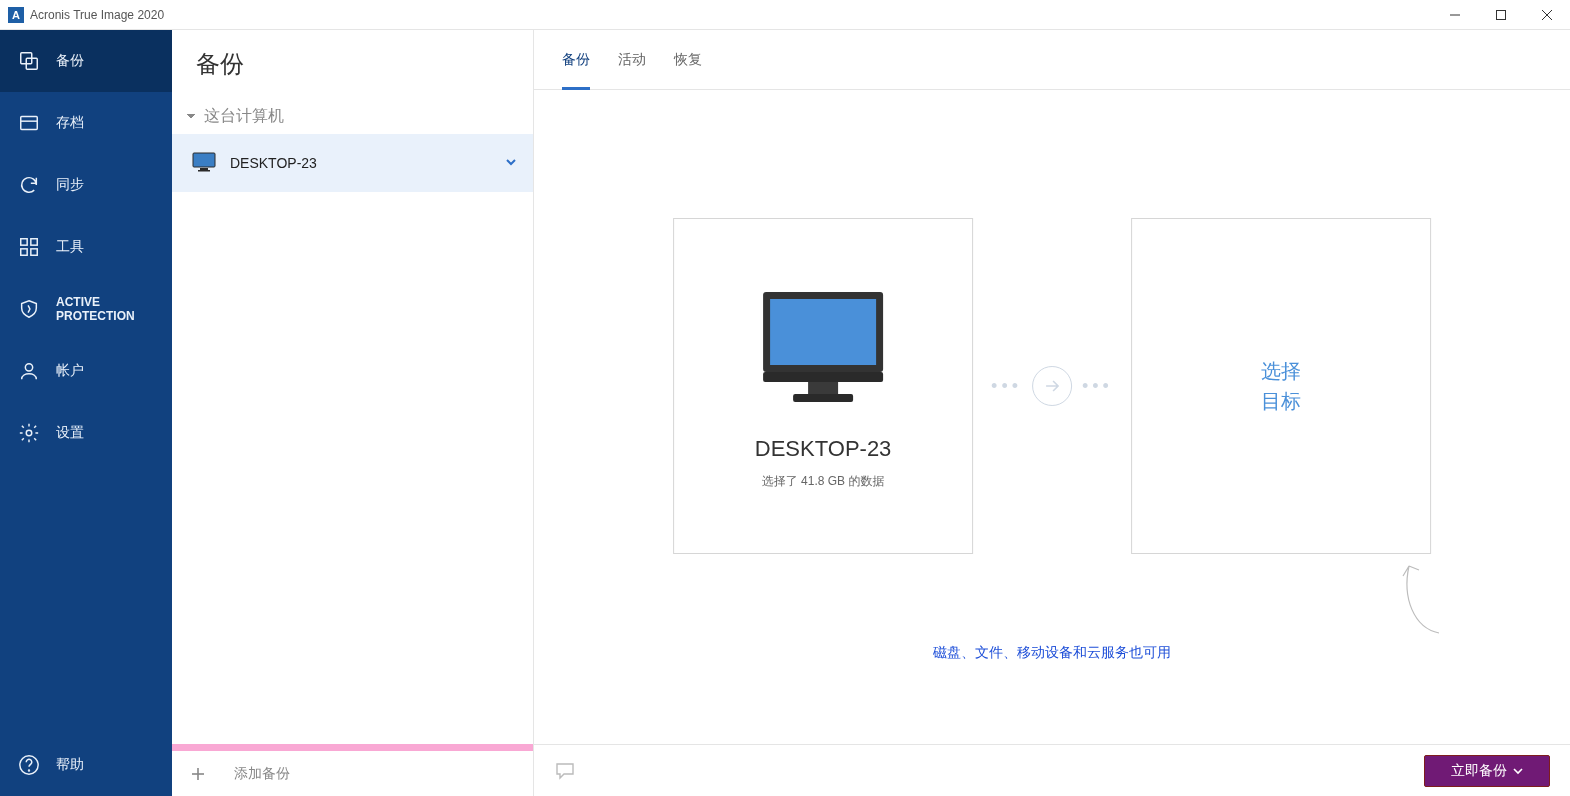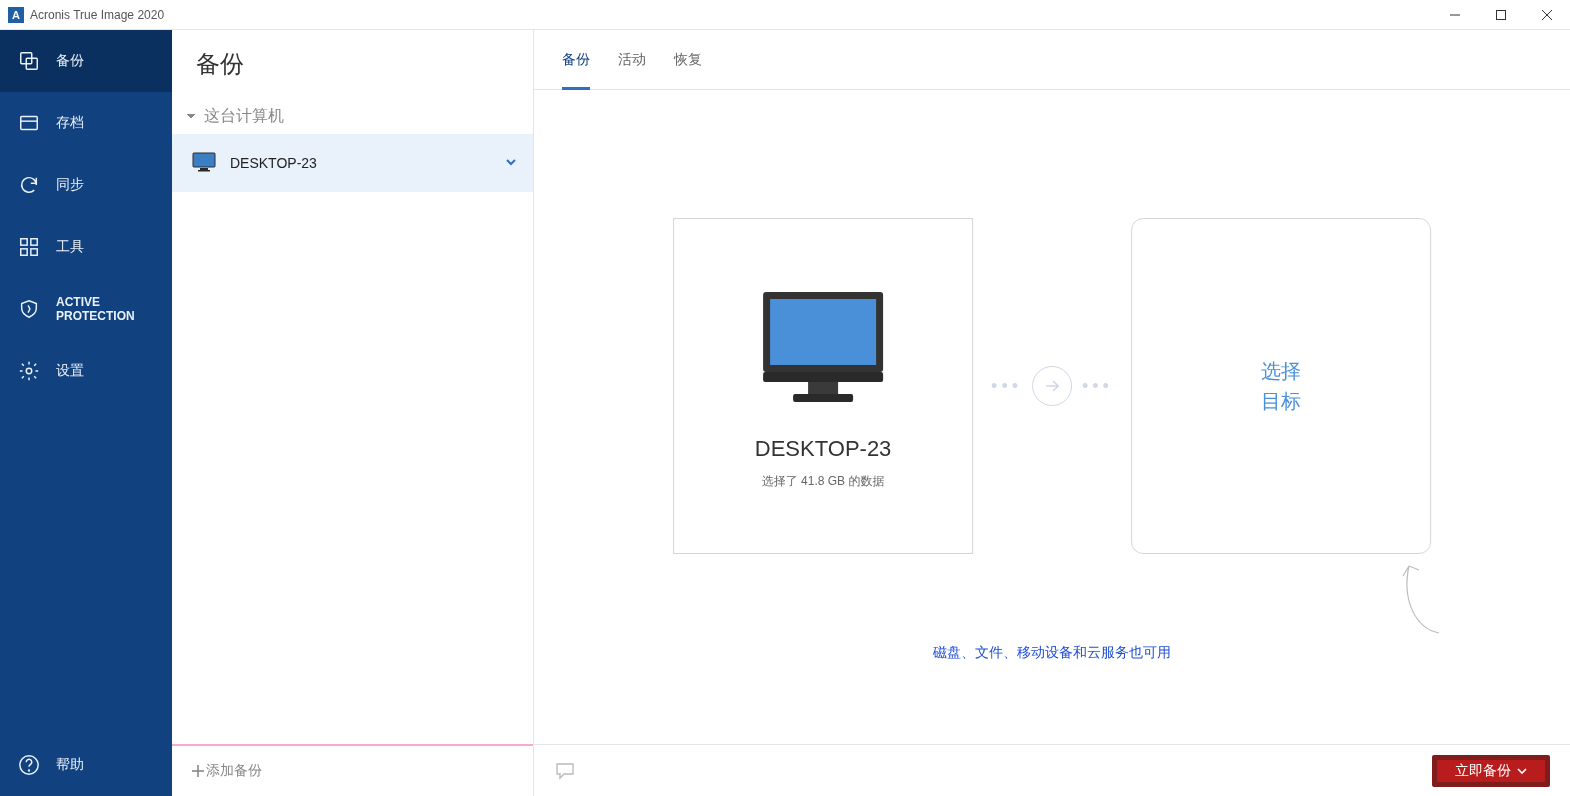--- a/index.html
+++ b/index.html
@@ -22,46 +22,46 @@
 .sidebar-icon svg { stroke: #eaf1fa; fill: none; stroke-width: 1.6; }
 
 .listpane { width: 362px; border-right: 1px solid #e5e5e5; display: flex; flex-direction: column; }
 .list-header { height: 68px; display: flex; align-items: center; padding: 0 24px; font-size: 24px; color: #333; }
 .list-group { height: 36px; display: flex; align-items: center; gap: 8px; padding: 0 14px; color: #888; font-size: 16px; }
 .list-group svg { stroke: #888; fill: #888; }
 .list-item { height: 58px; display: flex; align-items: center; padding: 0 16px 0 20px; gap: 14px; background: #e9f1fb; color: #222; font-size: 14px; }
 .list-item .mon { flex: 0 0 24px; }
 .list-item .name { flex: 1; }
 .list-item .chev svg { stroke: #2d6fc7; }
-.list-footer { margin-top: auto; height: 52px; display: flex; align-items: center; gap: 0; padding: 0 18px; color: #888; font-size: 14px; border-top: 2px solid #f9a8d4; }
+.list-footer { margin-top: auto; height: 52px; display: flex; align-items: center; gap: 28px; padding: 0 18px; color: #888; font-size: 14px; border-top: 7px solid #f9a8d4; }
 .list-footer svg { stroke: #888; }
 
 .main { flex: 1; display: flex; flex-direction: column; }
 .tabs { height: 60px; display: flex; align-items: center; gap: 28px; padding: 0 28px 0 28px; border-bottom: 1px solid #e5e5e5; font-size: 14px; color: #666; }
 .tab { height: 60px; display: flex; align-items: center; position: relative; cursor: default; }
 .tab.active { color: #103f7e; }
 .tab.active::after { content: ""; position: absolute; left: 0; right: 0; bottom: 0; height: 3px; background: #2d6fc7; }
 
 .content { flex: 1; position: relative; }
 .cards { position: absolute; left: 50%; top: 128px; transform: translateX(-50%); display: flex; align-items: center; gap: 18px; }
 .card { width: 300px; height: 336px; border: 1px solid #d6d6d6; display: flex; flex-direction: column; align-items: center; justify-content: center; cursor: default; }
-.card.dest { color: #4a90d9; font-size: 20px; line-height: 1.5; border-radius: 12px; }
+.card.dest { color: #4a90d9; font-size: 20px; line-height: 1.5; }
 .src-label { font-size: 22px; color: #333; margin-top: 24px; }
 .src-sub { font-size: 12px; color: #666; margin-top: 11px; }
 .flow { display: flex; align-items: center; gap: 10px; }
 .flow .dots { color: #cfd8e3; letter-spacing: 4px; font-size: 18px; }
 .flow .circ { width: 40px; height: 40px; border: 1px solid #cfd8e3; border-radius: 50%; display: flex; align-items: center; justify-content: center; }
 .arrow-hint { position: absolute; left: 860px; top: 468px; }
 .arrow-hint svg { stroke: #bcbcbc; fill: none; stroke-width: 1.2; }
 .hint { position: absolute; left: 0; right: 0; top: 554px; text-align: center; color: #1d4ed8; font-size: 14px; }
 
 .bottom { height: 52px; border-top: 1px solid #e5e5e5; display: flex; align-items: center; padding: 0 20px; }
 .comment { display: flex; align-items: center; }
 .comment svg { stroke: #bbb; fill: none; }
-.backup-btn { margin-left: auto; background: #b91c1c; color: #fff; height: 32px; padding: 0 18px; display: flex; align-items: center; font-size: 14px; border:5px solid #7f1d1d; border-radius:2px; }
+.backup-btn { margin-left: auto; background: #701a75; color: #fff; height: 32px; padding: 0 26px; display: flex; align-items: center; font-size: 14px; border:1px solid #7f1d1d; border-radius:2px; }
 .backup-btn svg { stroke: #fff; fill: none; margin-left: 6px; }
 
 .watermark { position: absolute; left: 520px; top: 300px; color: #cfcfcf; font-size: 44px; font-weight: bold; pointer-events: none; opacity: .6; letter-spacing: 2px; }
 </style>
 </head>
 <body>
 
 <div class="titlebar">
   <div class="titlebar-logo">A</div>
   <div class="titlebar-title">Acronis True Image 2020</div>
@@ -124,20 +124,29 @@
       <span>工具</span>
     </div>
     <div class="sidebar-item ap">
       <span class="sidebar-icon">
           <svg width="22" height="22" viewBox="0 0 24 24">
             <path d="M12 3l8 3v5c0 5-3.5 8-8 10-4.5-2-8-5-8-10V6z"></path>
             <path d="M11 8l2 4-2 4"></path>
           </svg>
         </span>
       <span><span>ACTIVE</span><br><span>PROTECTION</span></span>
+    </div>
+    <div class="sidebar-item">
+      <span class="sidebar-icon">
+          <svg width="22" height="22" viewBox="0 0 24 24">
+            <circle cx="12" cy="8" r="4"></circle>
+            <path d="M4 21c0-4 4-6 8-6s8 2 8 6"></path>
+          </svg>
+        </span>
+      <span>帐户</span>
     </div>
     <div class="sidebar-item">
       <span class="sidebar-icon">
           <svg width="22" height="22" viewBox="0 0 24 24">
             <circle cx="12" cy="12" r="3"></circle>
             <path d="M12 2v3M12 19v3M4.2 4.2l2.1 2.1M17.7 17.7l2.1 2.1M2 12h3M19 12h3M4.2 19.8l2.1-2.1M17.7 6.3l2.1-2.1"></path>
           </svg>
         </span>
       <span>设置</span>
     </div>

